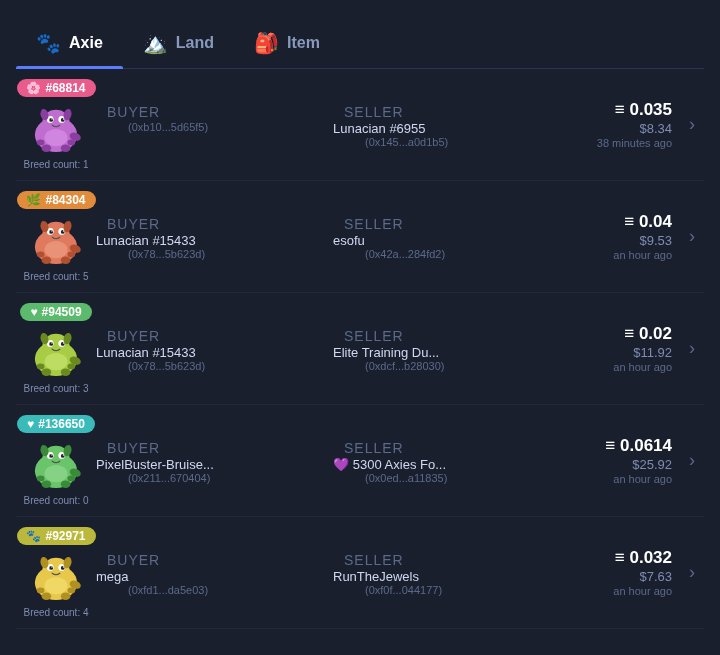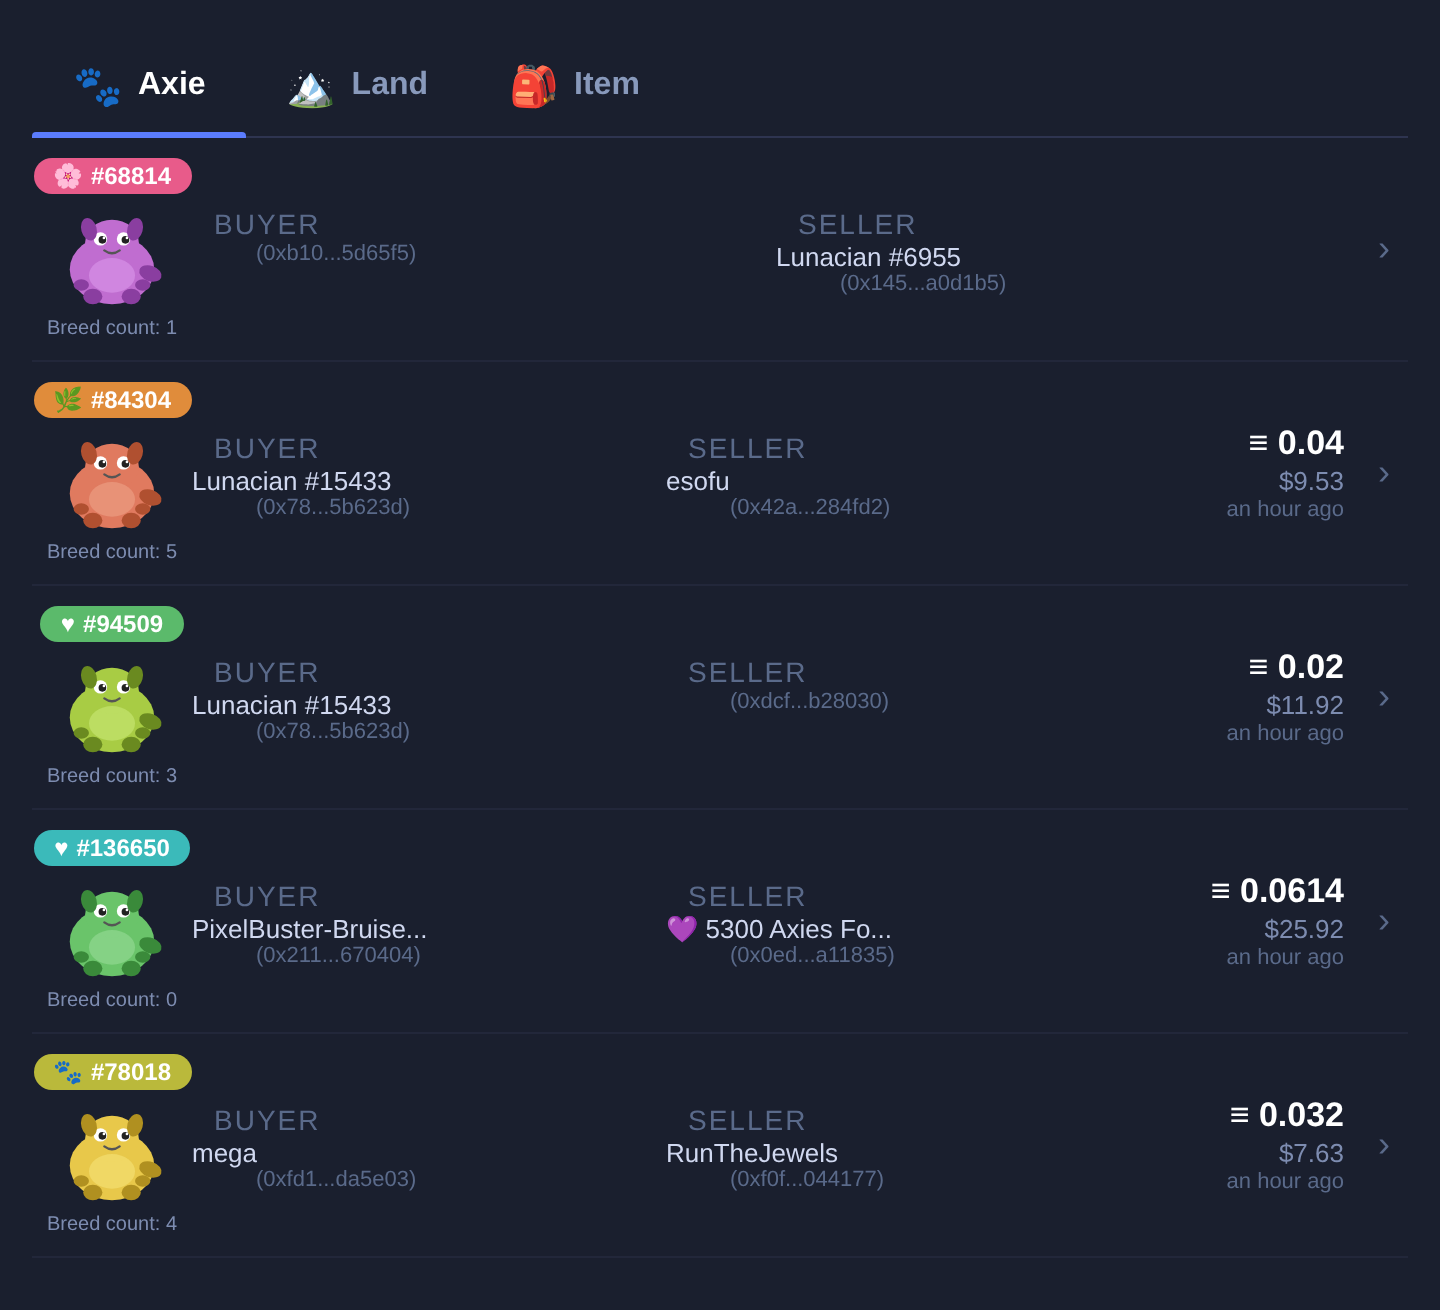--- a/index.html
+++ b/index.html
@@ -257,20 +257,25 @@
           <div class="label-small">BUYER</div>
           <div class="addr-text">(0xb10...5d65f5)</div>
         </div>
         <div class="seller-col">
           <div class="label-small">SELLER</div>
           <div class="name-text">Lunacian #6955</div>
           <div class="addr-text">(0x145...a0d1b5)</div>
         </div>
       </div>
     </div>
+    <div class="price-col">
+      <div class="price-eth">≡ 0.035</div>
+      <div class="price-usd">$8.34</div>
+      <div class="time-ago">38 minutes ago</div>
+    </div>
     <div class="chevron-col">›</div>
   </div>
       <div class="list-row">
     <div class="axie-img-col">
       <div class="id-row">
         <span class="id-badge badge-orange">
           <span>🌿</span>
           <span>#84304</span>
         </span>
       </div>
@@ -367,20 +372,21 @@
     </div>
     <div class="info-col">
       <div class="buyer-seller-row">
         <div class="buyer-col">
           <div class="label-small">BUYER</div>
           <div class="name-text">Lunacian #15433</div>
           <div class="addr-text">(0x78...5b623d)</div>
         </div>
         <div class="seller-col">
           <div class="label-small">SELLER</div>
+          <div class="name-text">Elite Training Du...</div>
           <div class="addr-text">(0xdcf...b28030)</div>
         </div>
       </div>
     </div>
     <div class="price-col">
       <div class="price-eth">≡ 0.02</div>
       <div class="price-usd">$11.92</div>
       <div class="time-ago">an hour ago</div>
     </div>
     <div class="chevron-col">›</div>
@@ -443,21 +449,21 @@
       <div class="price-usd">$25.92</div>
       <div class="time-ago">an hour ago</div>
     </div>
     <div class="chevron-col">›</div>
   </div>
       <div class="list-row">
     <div class="axie-img-col">
       <div class="id-row">
         <span class="id-badge badge-yellow">
           <span>🐾</span>
-          <span>#78018</span>
+          <span>#92971</span>
         </span>
       </div>
       <div class="axie-img">
         <svg viewBox="0 0 60 50" xmlns="http://www.w3.org/2000/svg" class="axie-svg">
 
     <ellipse cx="30" cy="30" rx="22" ry="18" fill="#e8c84a"></ellipse>
 
     <ellipse cx="30" cy="16" rx="14" ry="12" fill="#e8c84a"></ellipse>
 
     <circle cx="24" cy="14" r="3.5" fill="white"></circle>

